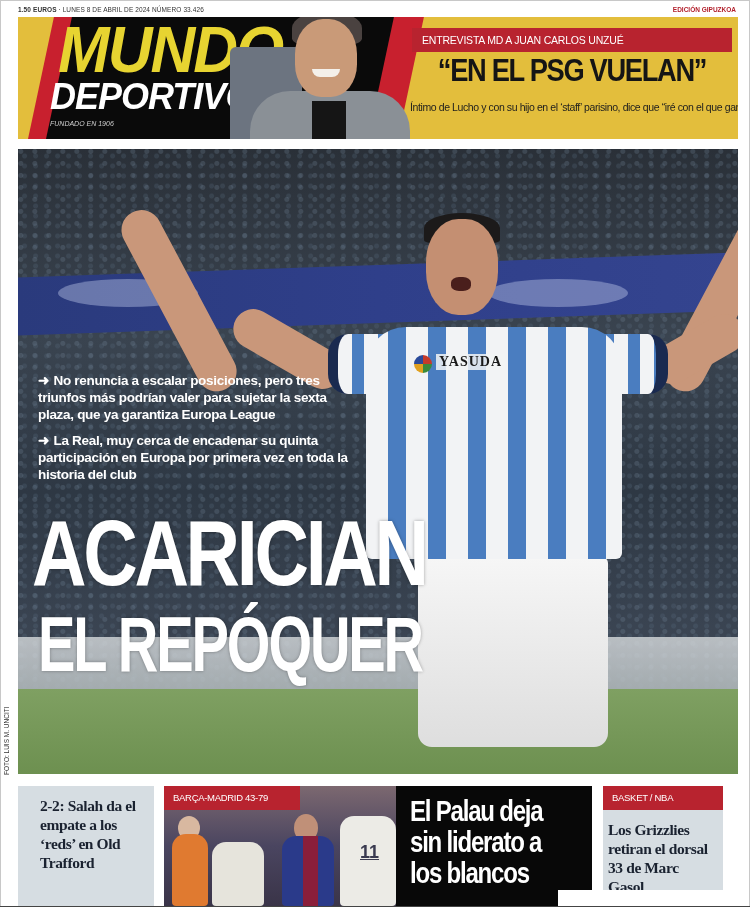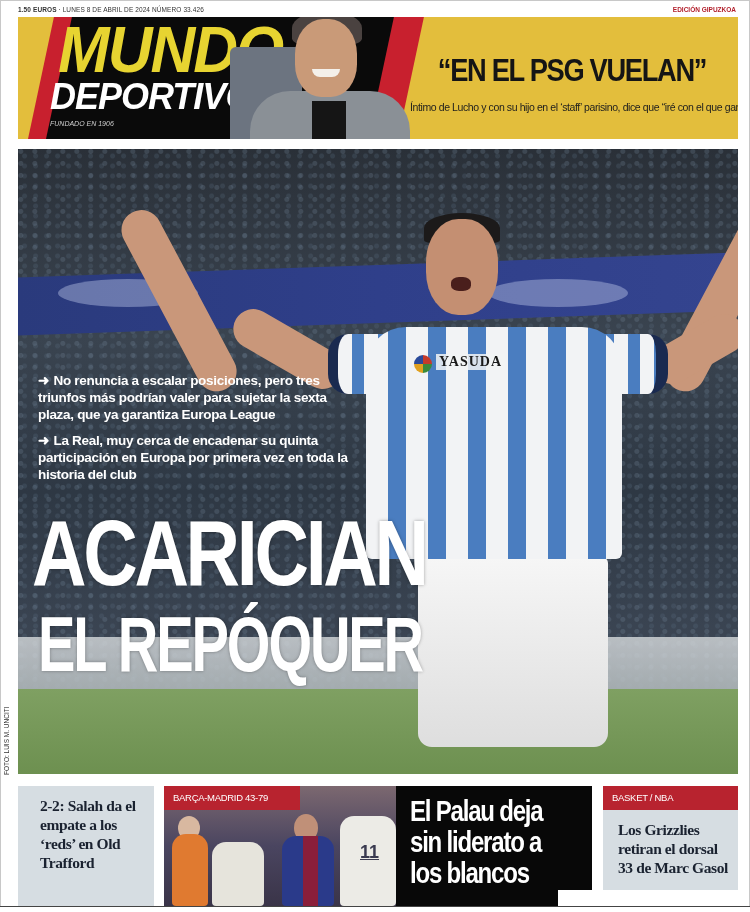--- a/index.html
+++ b/index.html
@@ -69,22 +69,22 @@
   .headline-1 { position: absolute; left: 32px; top: 507px; font-family: "Liberation Sans", sans-serif; font-weight: bold; font-size: 92px; color: #ffffff; letter-spacing: -4px; transform: scaleX(0.82); transform-origin: left; line-height: 1; text-shadow: 0 0 4px rgba(0,0,0,0.35); }
   .headline-2 { position: absolute; left: 38px; top: 605px; font-family: "Liberation Sans", sans-serif; font-weight: bold; font-size: 78px; color: #ffffff; letter-spacing: -3px; transform: scaleX(0.72); transform-origin: left; line-height: 1; text-shadow: 0 0 4px rgba(0,0,0,0.35); }
 
   .photo-credit { position: absolute; left: 3px; top: 775px; font-size: 6.5px; color: #333; transform: rotate(-90deg); transform-origin: top left; white-space: nowrap; }
 
   
   .card { position: absolute; top: 786px; height: 120px; }
   .card-kicker { height: 24px; background: #b8232f; color: #ffffff; font-size: 9.5px; line-height: 24px; padding-left: 9px; letter-spacing: -0.3px; }
   .card-body { background: #d6dde2; height: 124px; padding: 10px 8px 0 22px; font-family: "Liberation Serif", serif; font-weight: bold; font-size: 15.5px; line-height: 19px; color: #1a2230; letter-spacing: -0.4px; }
   .card-1 { left: 18px; width: 136px; }
-  .card-3 { left: 603px; width: 135px; }
-  .card-3 .card-body { height: 80px; padding-left: 15px; overflow: hidden; }
+  .card-3 { left: 603px; width: 120px; }
+  .card-3 .card-body { height: 80px; padding-left: 5px; overflow: hidden; }
 
   .basket { position: absolute; left: 164px; top: 786px; width: 232px; height: 120px; overflow: hidden; background: linear-gradient(180deg, #7c6870, #4a4560 50%, #3a3448); }
   .basket .card-kicker { position: absolute; left: 0; top: 0; width: 136px; }
   .bplayer { position: absolute; border-radius: 14px 14px 4px 4px; }
   .ref { left: 8px; top: 48px; width: 36px; height: 72px; background: #e07a30; }
   .ref-head { left: 14px; top: 30px; width: 22px; height: 24px; background: #d8b8a0; border-radius: 50%; position: absolute; }
   .p-white1 { left: 48px; top: 56px; width: 52px; height: 64px; background: #e6e4dc; }
   .p-barca { left: 118px; top: 50px; width: 52px; height: 70px; background: linear-gradient(90deg,#2a3a8a 0 40%, #8a1e3a 40% 70%, #2a3a8a 70%); }
   .p-barca-head { position: absolute; left: 130px; top: 28px; width: 24px; height: 28px; background: #c09078; border-radius: 50%; }
   .p-white2 { left: 176px; top: 30px; width: 56px; height: 90px; background: #ecebe6; }
@@ -117,20 +117,21 @@
 
   <div class="interviewee">
     <div class="chair"></div>
     <div class="torso"></div>
     <div class="shirt"></div>
     <div class="hair"></div>
     <div class="face"></div>
     <div class="smile"></div>
   </div>
 
+  <div class="int-kicker">ENTREVISTA MD A JUAN CARLOS UNZUÉ</div>
   <div class="int-title">“EN EL PSG VUELAN”</div>
   <div class="int-deck">Íntimo de Lucho y con su hijo en el ‘staff’ parisino, dice que “iré con el que gane”</div>
 </div>
 
 <div class="hero">
   <div class="crowd"></div>
   <div class="ucl-band"></div>
   <div class="ucl-star" style="left:40px"></div>
   <div class="ucl-star" style="left:470px"></div>
   <div class="ad-board"></div>

